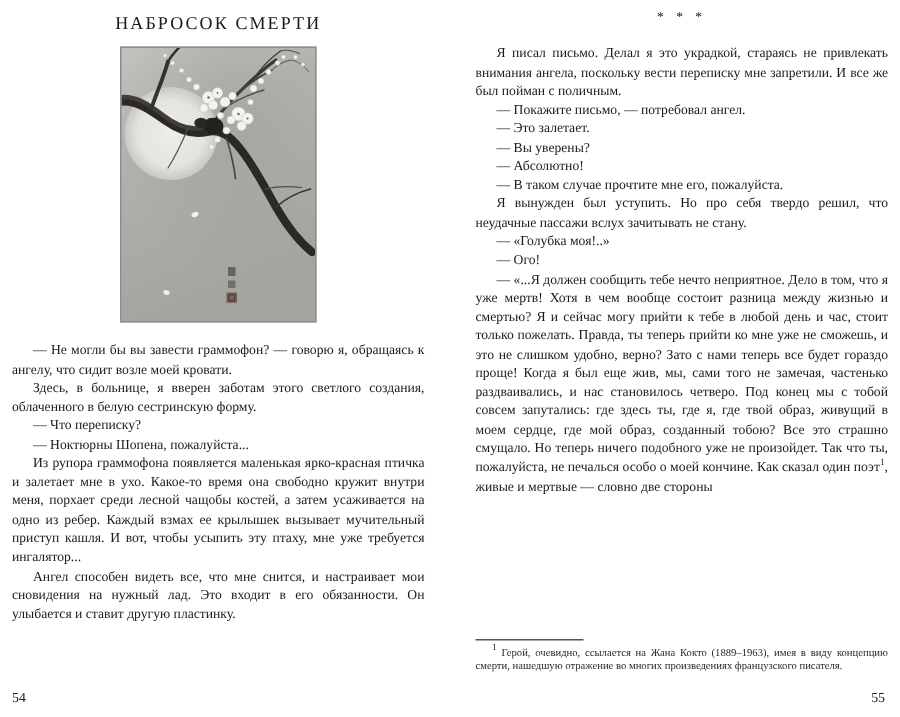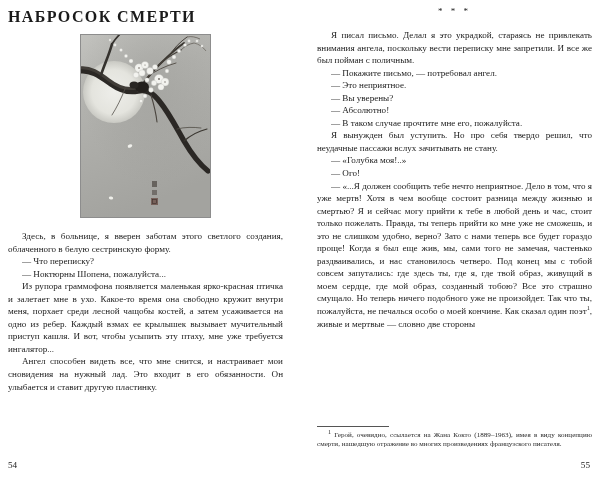--- a/index.html
+++ b/index.html
@@ -24,23 +24,24 @@
     position: relative;
     width: 300px;
     height: 478px;
     box-sizing: border-box;
   }
   .page-left  { padding: 6px 17px 0 8px; }
   .page-right { padding: 6px 8px 0 17px; }
 
   
   .chapter-title {
-    font-size: 16px;
+    text-align: center;
+    font-size: 12px;
     letter-spacing: 1.4px;
-    font-weight: bold;
+    font-weight: normal;
     margin: 2px 0 8px 0;
     font-family: "Liberation Serif", "DejaVu Serif", serif;
   }
 
   
   .figure-wrap {
     display: flex;
     justify-content: center;
     margin: 0 0 10px 0;
   }
@@ -210,38 +211,39 @@
             <rect x="71" y="146" width="5" height="6" fill="#5c5752" opacity="0.85"></rect>
             <rect x="71" y="155" width="5" height="5" fill="#5c5752" opacity="0.7"></rect>
             <rect x="70" y="163" width="7" height="7" fill="#6b5048" opacity="0.8"></rect>
             <rect x="71.5" y="164.5" width="4" height="4" fill="none" stroke="#3e302c" stroke-width="0.6"></rect>
           </g>
         </svg>
       </div>
     </div>
 
     <div class="body-col">
+      <p class="dialogue">— Не могли бы вы завести граммофон? — говорю я, обращаясь к ангелу, что сидит возле моей кровати.</p>
       <p>Здесь, в больнице, я вверен заботам этого светлого создания, облаченного в белую сестринскую форму.</p>
       <p class="dialogue">— Что переписку?</p>
       <p class="dialogue">— Ноктюрны Шопена, пожалуйста...</p>
       <p>Из рупора граммофона появляется маленькая ярко-красная птичка и залетает мне в ухо. Какое-то время она свободно кружит внутри меня, порхает среди лесной чащобы костей, а затем усаживается на одно из ребер. Каждый взмах ее крылышек вызывает мучительный приступ кашля. И вот, чтобы усыпить эту птаху, мне уже требуется ингалятор...</p>
       <p>Ангел способен видеть все, что мне снится, и настраивает мои сновидения на нужный лад. Это входит в его обязанности. Он улыбается и ставит другую пластинку.</p>
     </div>
 
     <div class="folio folio-left">54</div>
   </div>
 
   <div class="page page-right">
 
     <div class="stars">* * *</div>
 
     <div class="body-col">
       <p>Я писал письмо. Делал я это украдкой, стараясь не привлекать внимания ангела, поскольку вести переписку мне запретили. И все же был пойман с поличным.</p>
       <p class="dialogue">— Покажите письмо, — потребовал ангел.</p>
-      <p class="dialogue">— Это неприятное.</p>
+      <p class="dialogue">— Это залетает.</p>
       <p class="dialogue">— Вы уверены?</p>
       <p class="dialogue">— Абсолютно!</p>
       <p class="dialogue">— В таком случае прочтите мне его, пожалуйста.</p>
       <p>Я вынужден был уступить. Но про себя твердо решил, что неудачные пассажи вслух зачитывать не стану.</p>
       <p class="dialogue">— «Голубка моя!..»</p>
       <p class="dialogue">— Ого!</p>
       <p class="dialogue"><span>— «...Я должен сообщить тебе нечто неприятное. Дело в том, что я уже мертв! Хотя в чем вообще состоит разница между жизнью и смертью? Я и сейчас могу прийти к тебе в любой день и час, стоит только пожелать. Правда, ты теперь прийти ко мне уже не сможешь, и это не слишком удобно, верно? Зато с нами теперь все будет гораздо проще! Когда я был еще жив, мы, сами того не замечая, частенько раздваивались, и нас становилось четверо. Под конец мы с тобой совсем запутались: где здесь ты, где я, где твой образ, живущий в моем сердце, где мой образ, созданный тобою? Все это страшно смущало. Но теперь ничего подобного уже не произойдет. Так что ты, пожалуйста, не печалься особо о моей кончине. Как сказал один поэт</span><sup class="fn">1</sup><span>, живые и мертвые — словно две стороны</span></p>
     </div>
 
     <div class="footnote-zone">

